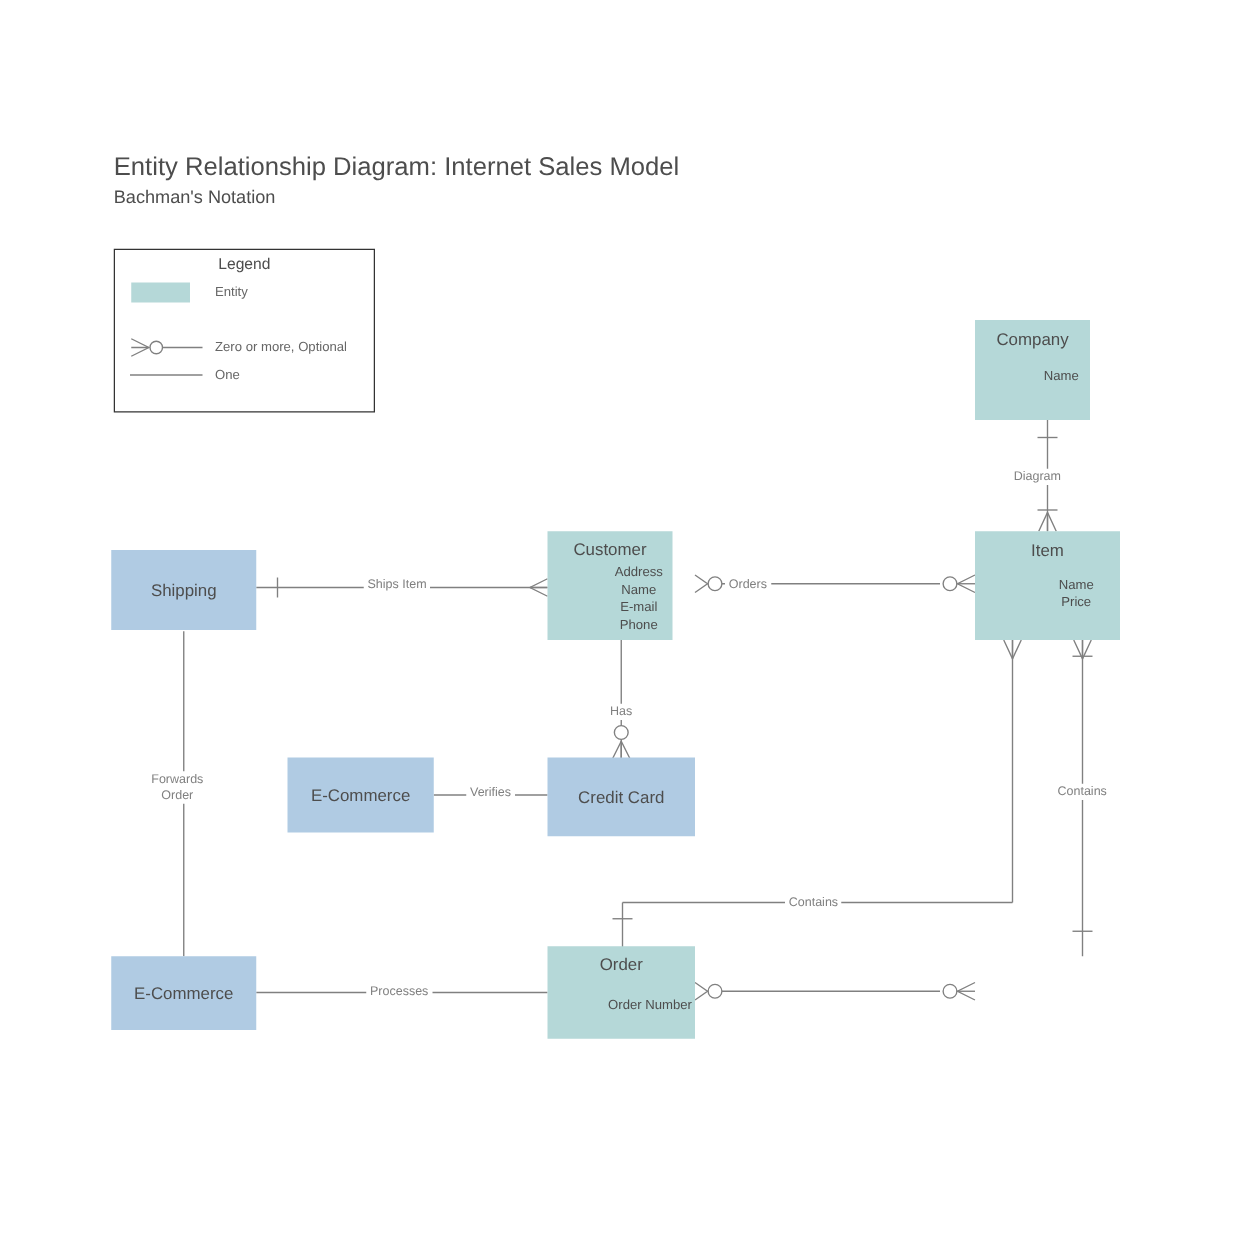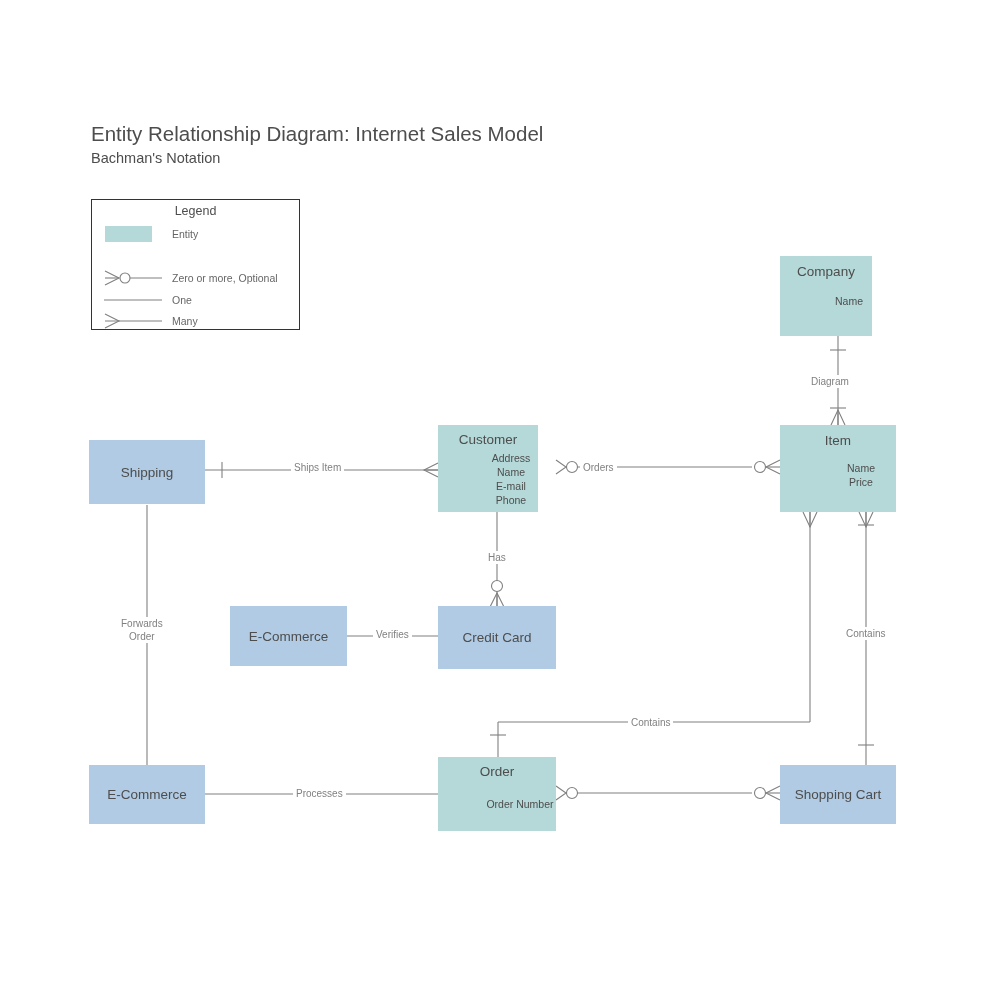--- a/index.html
+++ b/index.html
@@ -234,31 +234,20 @@
 
     <div class="legend-row" style="top:90px;">
       <div class="legend-sym">
         <svg width="62" height="20" viewBox="0 0 62 20" xmlns="http://www.w3.org/2000/svg">
           <line x1="0" y1="10" x2="58" y2="10" stroke="#808080" stroke-width="1.1"></line>
         </svg>
       </div>
       <div class="legend-label">One</div>
     </div>
 
-    <div class="legend-row" style="top:111px;">
-      <div class="legend-sym">
-        <svg width="62" height="20" viewBox="0 0 62 20" xmlns="http://www.w3.org/2000/svg">
-          <g stroke="#808080" stroke-width="1.1" fill="none">
-            <line x1="1" y1="10" x2="58" y2="10"></line>
-            <path d="M1,3 L15,10 L1,17"></path>
-          </g>
-        </svg>
-      </div>
-      <div class="legend-label">Many</div>
-    </div>
   </div>
 
   <div class="entity teal" style="left:780px; top:256px; width:92px; height:80px; padding-top:8px;">
     <div class="entity-name">Company</div>
     <div class="entity-attrs" style="margin-top:15px;">Name</div>
   </div>
 
   <div class="entity teal" style="left:780px; top:425px; width:116px; height:87px; padding-top:8px;">
     <div class="entity-name">Item</div>
     <div class="entity-attrs" style="margin-top:13px;">
@@ -291,31 +280,28 @@
 
   <div class="entity blue entity-centered" style="left:89px; top:765px; width:116px; height:59px;">
     <div class="entity-name">E-Commerce</div>
   </div>
 
   <div class="entity teal" style="left:438px; top:757px; width:118px; height:74px; padding-top:7px;">
     <div class="entity-name">Order</div>
     <div class="entity-attrs" style="margin-top:18px;">Order Number</div>
   </div>
 
-  <div class="entity blue entity-centered" style="left:780px; top:765px; width:116px; height:59px;">
-    <div class="entity-name">Shopping Cart</div>
-  </div>
 
   <div class="conn-label" style="left:808px; top:375px;">Diagram</div>
 
   <div class="conn-label" style="left:291px; top:461px;">Ships Item</div>
 
   <div class="conn-label" style="left:580px; top:461px;">Orders</div>
 
-  <div class="conn-label" style="left:485px; top:551px;">Has</div>
+  <div class="conn-label" style="left:485px; top:563px;">Has</div>
 
   <div class="conn-label" style="left:373px; top:628px;">Verifies</div>
 
   <div class="conn-label" style="left:118px; top:617px; text-align:center;">
     <div>Forwards</div>
     <div>Order</div>
   </div>
 
   <div class="conn-label" style="left:628px; top:716px;">Contains</div>
 

